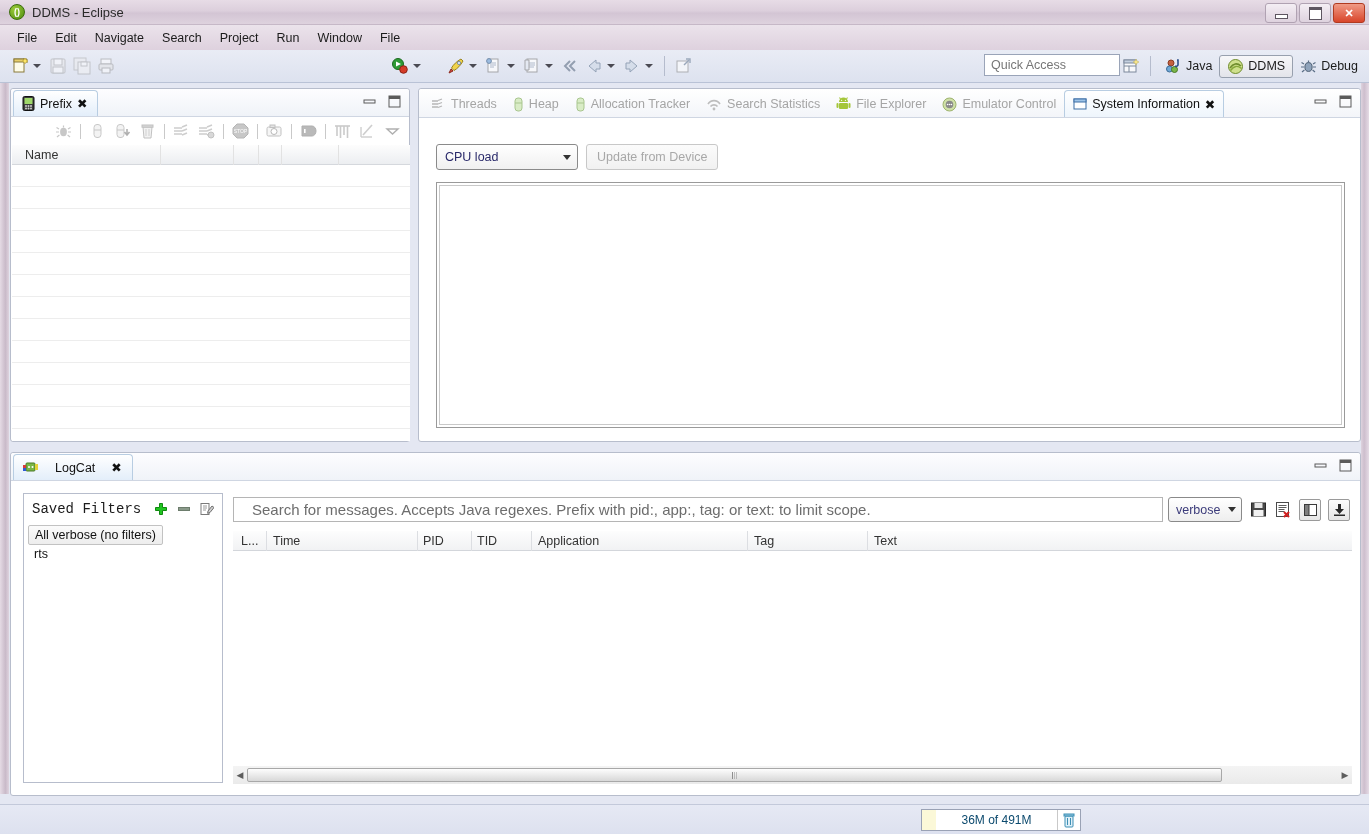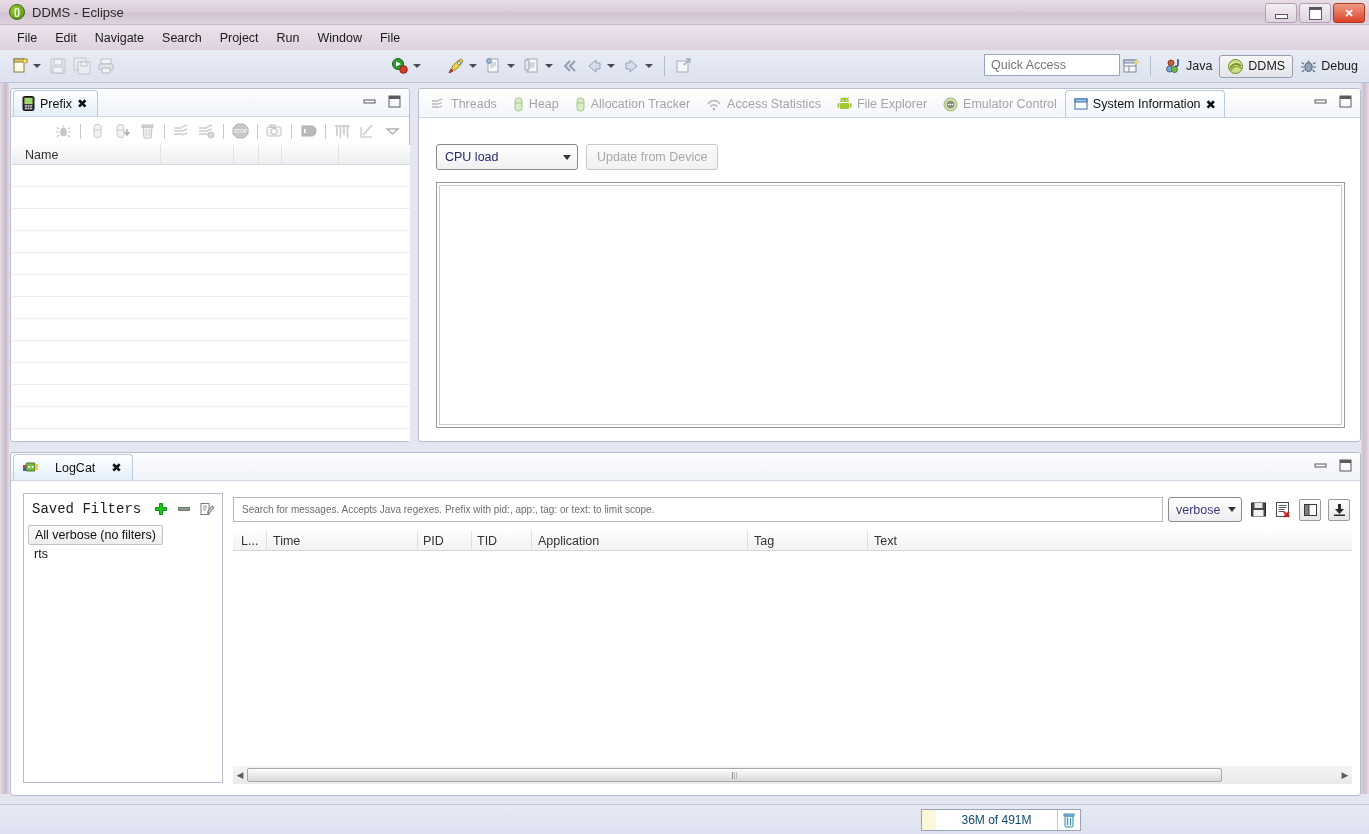--- a/index.html
+++ b/index.html
@@ -178,21 +178,21 @@
   .filters-title{font-size:14px;color:#1b1b1b;font-family:Liberation Mono, monospace;}
   .filters-actions{margin-left:auto;display:flex;align-items:center;gap:9px;}
   .filter-item{font-size:12.5px;color:#111;padding:2px 6px;margin:0 4px;border-radius:2px;}
   .filter-item.selected{
     background:linear-gradient(to bottom,#fbfbfb,#ededed);
     border:1px solid #c2c2c2;display:inline-block;
   }
   .lc-search{
     position:absolute;left:222px;top:44px;width:930px;height:25px;
     border:1px solid #b5b5b5;background:#fff;box-sizing:border-box;
-    font-size:10px;color:#6d6d6d;line-height:23px;padding-left:8px;
+    font-size:15px;color:#6d6d6d;line-height:23px;padding-left:18px;
   }
   .lc-right-ctrls{position:absolute;right:10px;top:44px;display:flex;align-items:center;gap:7px;}
   .lc-combo{
     height:25px;width:74px;border:1px solid #8a8a8a;border-radius:3px;
     background:linear-gradient(to bottom,#ffffff,#eeeeee);
     display:flex;align-items:center;justify-content:space-between;padding:0 5px 0 7px;
     font-size:12.5px;color:#3b3b7a;box-sizing:border-box;
   }
   .lc-icobtn{width:18px;height:18px;display:flex;align-items:center;justify-content:center;}
   .lc-togglebtn{
@@ -605,21 +605,21 @@
         </div>
 
         <div class="si-tab">
           <span>
             <svg width="16" height="14" viewBox="0 0 16 14">
               <path d="M2 7 a7 7 0 0 1 12 0" fill="none" stroke="#bdbdbd" stroke-width="1.6"></path>
               <path d="M4.5 9.5 a4.5 4.5 0 0 1 7 0" fill="none" stroke="#bdbdbd" stroke-width="1.6"></path>
               <circle cx="8" cy="12" r="1.4" fill="#bdbdbd"></circle>
             </svg>
           </span>
-          <span>Access Statistics</span>
+          <span>Search Statistics</span>
         </div>
 
         <div class="si-tab">
           <span>
             <svg width="15" height="14" viewBox="0 0 15 14">
               <path d="M3 5 a4.5 4.5 0 0 1 9 0 z" fill="#a4c639"></path>
               <rect x="3" y="6" width="9" height="6" rx="1" fill="#a4c639"></rect>
               <rect x="0.5" y="6" width="2" height="5" rx="1" fill="#a4c639"></rect>
               <rect x="12.5" y="6" width="2" height="5" rx="1" fill="#a4c639"></rect>
               <path d="M4.5 2 l-1 -1.5 M10.5 2 l1 -1.5" stroke="#a4c639" stroke-width="1.1"></path>

